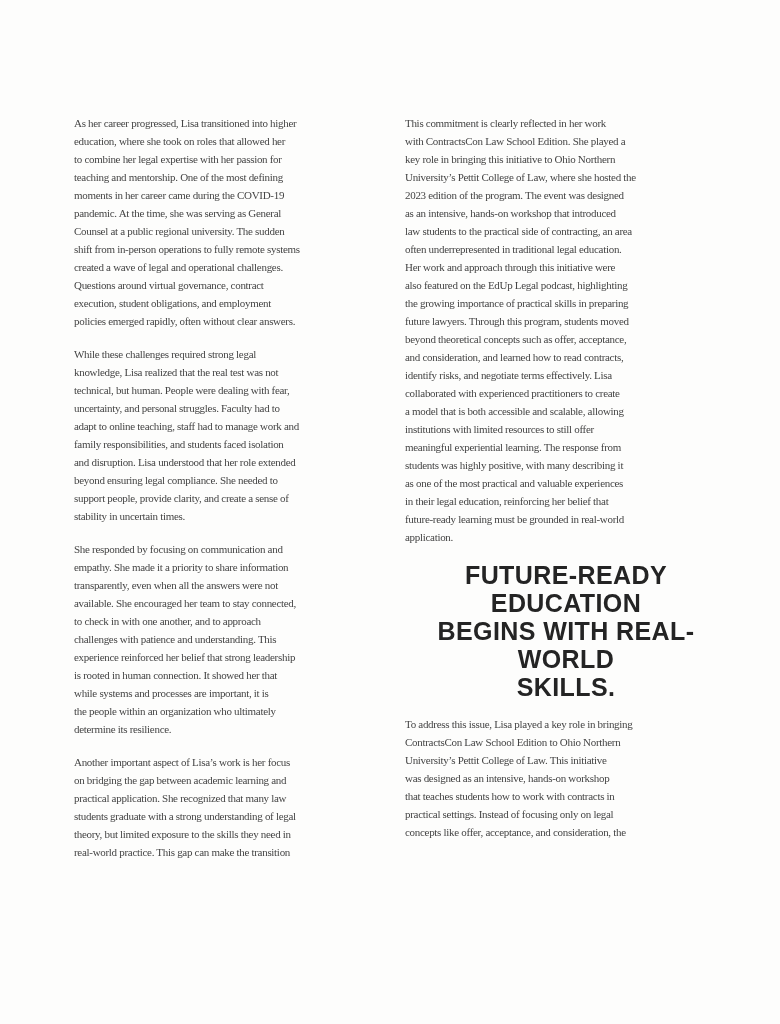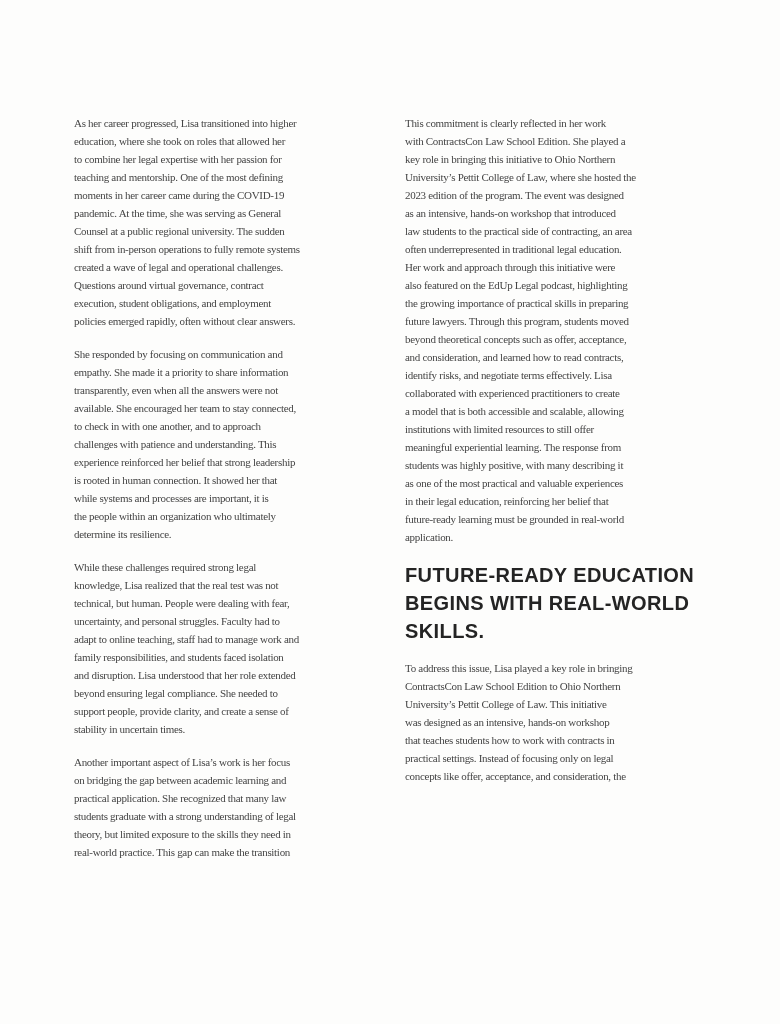--- a/index.html
+++ b/index.html
@@ -27,24 +27,25 @@
     font-size: 11px;
     line-height: 18px;
     letter-spacing: -0.3px;
     color: #454545;
     white-space: pre;
   }
   .section-heading {
     margin: 4px 0 14px 0;
     font-family: "Liberation Sans", sans-serif;
     font-weight: bold;
-    font-size: 20px;
+    font-size: 25px;
     line-height: 28px;
     letter-spacing: 0.4px;
     color: #242424;
+    text-align: center;
     white-space: pre-line;
   }
 </style>
 </head>
 <body>
 
 <div class="page">
 
   <div class="column column-left">
     <p class="body-para">As her career progressed, Lisa transitioned into higher
@@ -52,41 +53,41 @@
 to combine her legal expertise with her passion for
 teaching and mentorship. One of the most defining
 moments in her career came during the COVID-19
 pandemic. At the time, she was serving as General
 Counsel at a public regional university. The sudden
 shift from in-person operations to fully remote systems
 created a wave of legal and operational challenges.
 Questions around virtual governance, contract
 execution, student obligations, and employment
 policies emerged rapidly, often without clear answers.</p>
+    <p class="body-para">While these challenges required strong legal
+knowledge, Lisa realized that the real test was not
+technical, but human. People were dealing with fear,
+uncertainty, and personal struggles. Faculty had to
+adapt to online teaching, staff had to manage work and
+family responsibilities, and students faced isolation
+and disruption. Lisa understood that her role extended
+beyond ensuring legal compliance. She needed to
+support people, provide clarity, and create a sense of
+stability in uncertain times.</p>
     <p class="body-para">She responded by focusing on communication and
 empathy. She made it a priority to share information
 transparently, even when all the answers were not
 available. She encouraged her team to stay connected,
 to check in with one another, and to approach
 challenges with patience and understanding. This
 experience reinforced her belief that strong leadership
 is rooted in human connection. It showed her that
 while systems and processes are important, it is
 the people within an organization who ultimately
 determine its resilience.</p>
-    <p class="body-para">While these challenges required strong legal
-knowledge, Lisa realized that the real test was not
-technical, but human. People were dealing with fear,
-uncertainty, and personal struggles. Faculty had to
-adapt to online teaching, staff had to manage work and
-family responsibilities, and students faced isolation
-and disruption. Lisa understood that her role extended
-beyond ensuring legal compliance. She needed to
-support people, provide clarity, and create a sense of
-stability in uncertain times.</p>
     <p class="body-para">Another important aspect of Lisa’s work is her focus
 on bridging the gap between academic learning and
 practical application. She recognized that many law
 students graduate with a strong understanding of legal
 theory, but limited exposure to the skills they need in
 real-world practice. This gap can make the transition</p>
   </div>
 
   <div class="column column-right">
     <p class="body-para">This commitment is clearly reflected in her work

